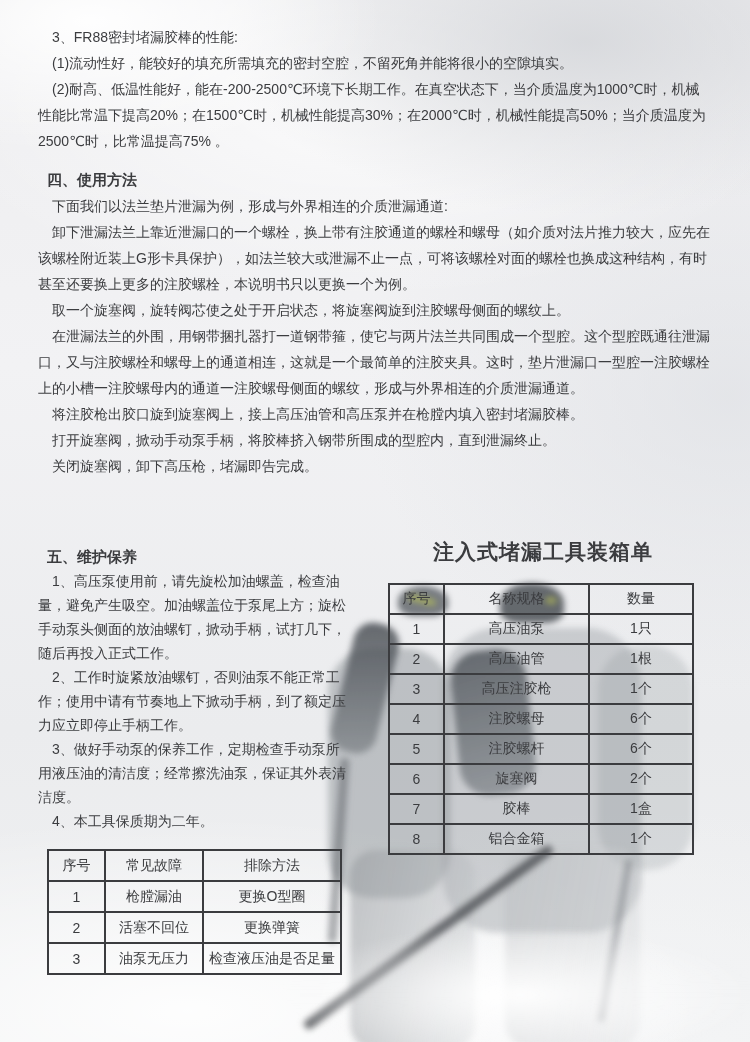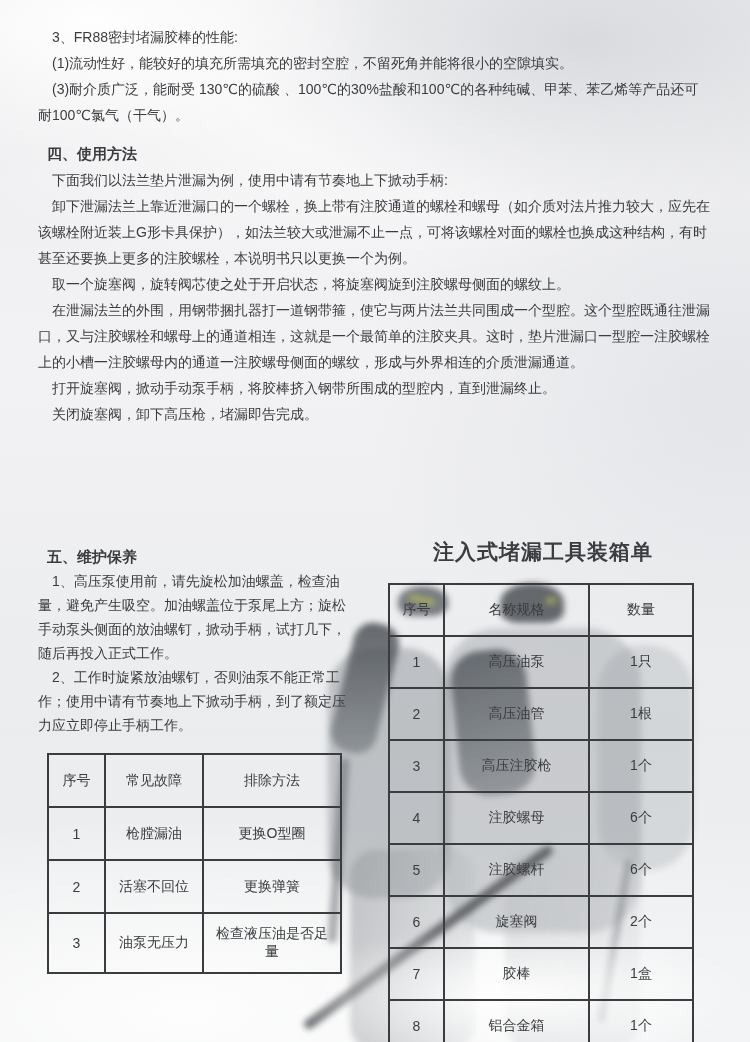--- a/index.html
+++ b/index.html
@@ -55,21 +55,21 @@
   h2.hd{margin:13px 0 0 0;font-size:15px;line-height:26px;font-weight:bold;text-indent:0.6em;}
   .columns{position:absolute;left:38px;top:532px;width:674px;display:flex;}
   .left-col{width:314px;flex:none;}
   .left-col p.body{line-height:24px;}
   .left-col h2.hd{line-height:24px;}
   .right-col{margin-left:36px;width:324px;flex:none;}
   .pack-title{font-size:21px;font-weight:bold;text-align:center;width:310px;
     margin:6px 0 0 0;letter-spacing:1px;line-height:28px;}
   table{border-collapse:collapse;background:transparent;}
   td,th{border:2px solid #3b3c3f;font-size:14px;font-weight:normal;
-    text-align:center;vertical-align:middle;padding:11px;height:28px;background:transparent;}
+    text-align:center;vertical-align:middle;padding:0;height:28px;background:transparent;}
   .pack-table{margin-top:17px;}
   .pack-table .c1{width:55px;} .pack-table .c2{width:145px;} .pack-table .c3{width:104px;}
   .fault-table{margin:16px 0 0 9px;}
   .fault-table td,.fault-table th{height:29px;}
   .fault-table .c1{width:57px;} .fault-table .c2{width:98px;} .fault-table .c3{width:138px;}
 </style>
 </head>
 <body>
 
 <div class="page">
@@ -90,40 +90,43 @@
     <div class="hose"></div>
     <div class="strap-right"></div>
     <div class="smoke-wash"></div>
   </div>
 
   <div class="content">
 
     <section>
       <p class="body">3、FR88密封堵漏胶棒的性能:</p>
       <p class="body">(1)流动性好，能较好的填充所需填充的密封空腔，不留死角并能将很小的空隙填实。</p>
-      <p class="body">(3)耐介质广泛，能耐受 130℃的硫酸 、100℃的30%盐酸和100℃的各种纯碱、甲苯、苯乙烯等产品还可耐100℃氯气（干气）。</p>
+      <p class="body">(2)耐高、低温性能好，能在-200-2500℃环境下长期工作。在真空状态下，当介质温度为1000℃时，机械性能比常温下提高20%；在1500℃时，机械性能提高30%；在2000℃时，机械性能提高50%；当介质温度为2500℃时，比常温提高75% 。</p>
     </section>
 
     <section>
       <h2 class="hd">四、使用方法</h2>
-      <p class="body">下面我们以法兰垫片泄漏为例，使用中请有节奏地上下掀动手柄:</p>
+      <p class="body">下面我们以法兰垫片泄漏为例，形成与外界相连的介质泄漏通道:</p>
       <p class="body">卸下泄漏法兰上靠近泄漏口的一个螺栓，换上带有注胶通道的螺栓和螺母（如介质对法片推力较大，应先在该螺栓附近装上G形卡具保护），如法兰较大或泄漏不止一点，可将该螺栓对面的螺栓也换成这种结构，有时甚至还要换上更多的注胶螺栓，本说明书只以更换一个为例。</p>
       <p class="body">取一个旋塞阀，旋转阀芯使之处于开启状态，将旋塞阀旋到注胶螺母侧面的螺纹上。</p>
       <p class="body">在泄漏法兰的外围，用钢带捆扎器打一道钢带箍，使它与两片法兰共同围成一个型腔。这个型腔既通往泄漏口，又与注胶螺栓和螺母上的通道相连，这就是一个最简单的注胶夹具。这时，垫片泄漏口一型腔一注胶螺栓上的小槽一注胶螺母内的通道一注胶螺母侧面的螺纹，形成与外界相连的介质泄漏通道。</p>
+      <p class="body">将注胶枪出胶口旋到旋塞阀上，接上高压油管和高压泵并在枪膛内填入密封堵漏胶棒。</p>
       <p class="body">打开旋塞阀，掀动手动泵手柄，将胶棒挤入钢带所围成的型腔内，直到泄漏终止。</p>
       <p class="body">关闭旋塞阀，卸下高压枪，堵漏即告完成。</p>
     </section>
 
     <div class="columns">
 
       <div class="left-col">
         <section>
           <h2 class="hd">五、维护保养</h2>
           <p class="body">1、高压泵使用前，请先旋松加油螺盖，检查油量，避免产生吸空。加油螺盖位于泵尾上方；旋松手动泵头侧面的放油螺钉，掀动手柄，试打几下，随后再投入正式工作。</p>
           <p class="body">2、工作时旋紧放油螺钉，否则油泵不能正常工作；使用中请有节奏地上下掀动手柄，到了额定压力应立即停止手柄工作。</p>
+          <p class="body">3、做好手动泵的保养工作，定期检查手动泵所用液压油的清洁度；经常擦洗油泵，保证其外表清洁度。</p>
+          <p class="body">4、本工具保质期为二年。</p>
         </section>
 
         <section>
           <table class="fault-table">
             <colgroup>
                 <col class="c1">
                 <col class="c2">
                 <col class="c3">
               </colgroup>
             <thead>

